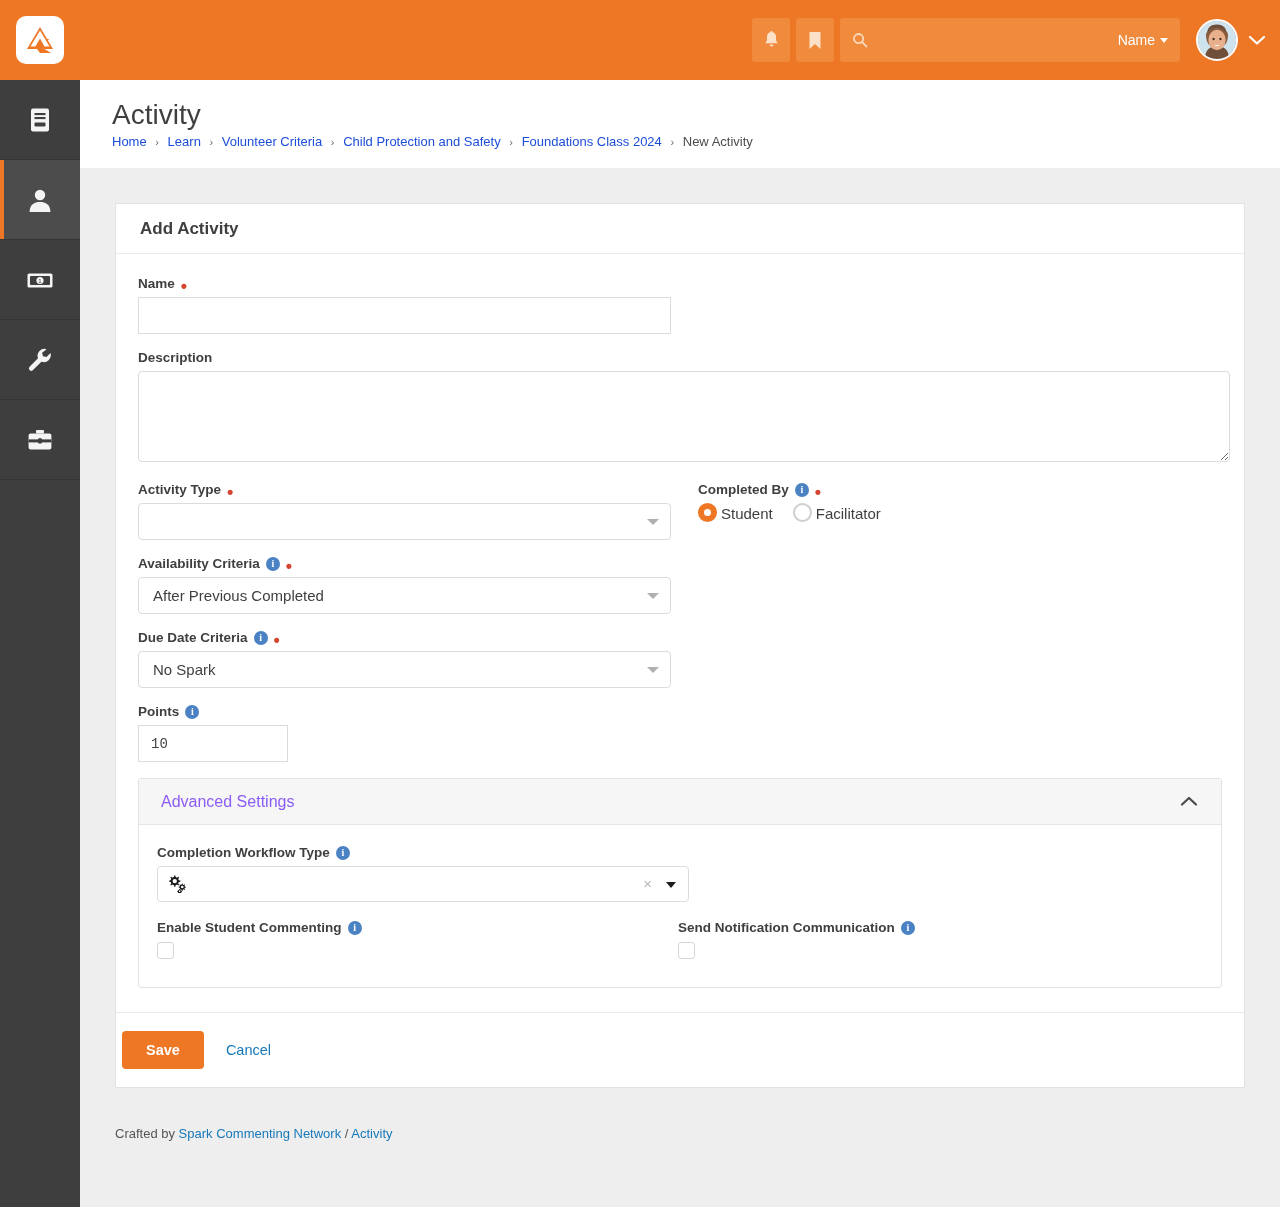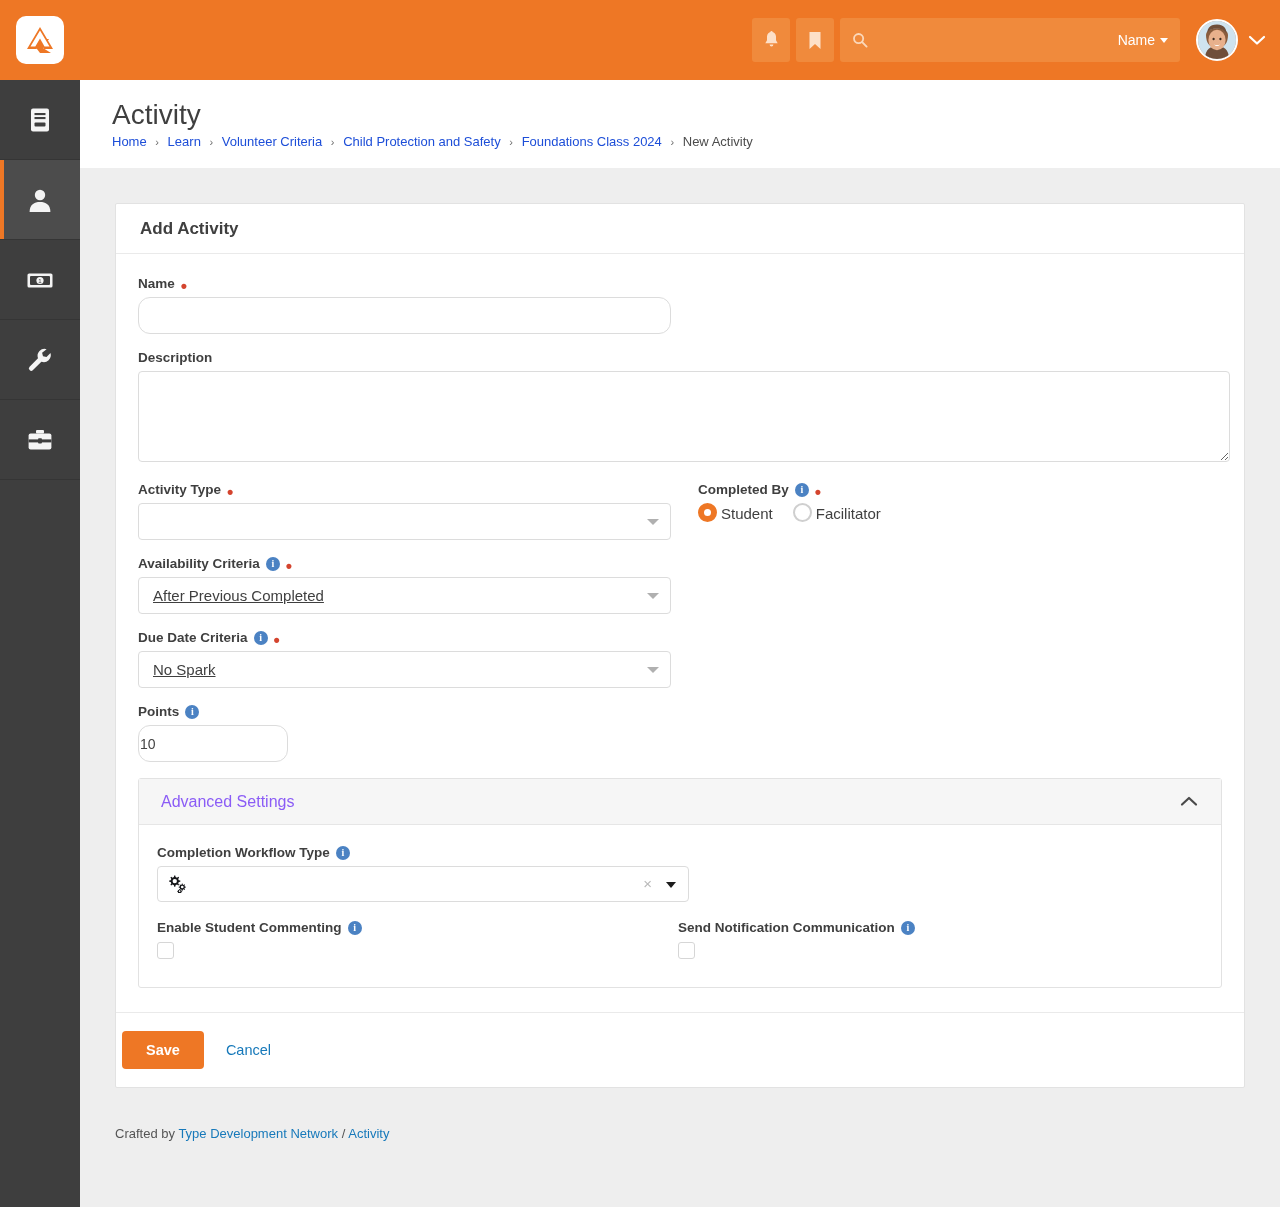--- a/index.html
+++ b/index.html
@@ -117,34 +117,34 @@
   }
   .req-dot { color:#d4442e; font-size:18px; line-height:8px; position:relative; top:2px; }
   .info-i {
     width:14px; height:14px; border-radius:50%; background:#4b82c3; color:#fff;
     font-size:10px; font-weight:bold; display:inline-flex;
     align-items:center; justify-content:center; font-family:"Liberation Serif", serif;
     cursor:pointer;
   }
 
   .txt-input {
-    width:100%; height:37px; border:1px solid #dcdcdc; border-radius:12px;
-    padding:0 1px; font-size:14px; color:#444;
-    font-family:Liberation Sans, sans-serif; outline:none; background:#fff;
+    width:100%; height:37px; border:1px solid #dcdcdc; border-radius:0;
+    padding:0 12px; font-size:14px; color:#444;
+    font-family:Liberation Mono, monospace; outline:none; background:#fff;
   }
   .txt-area {
     width:1092px; height:91px; border:1px solid #dcdcdc; border-radius:4px;
     padding:8px 10px; font-size:14px; color:#444; resize:vertical;
     font-family:"Liberation Sans", sans-serif; outline:none; background:#fff;
   }
   .sel-wrap { position:relative; width:100%; }
   .sel-box {
     width:100%; height:37px; border:1px solid #dcdcdc; border-radius:4px;
     padding:0 30px 0 14px; font-size:15px; color:#3f3f3f; background:#fff;
-    display:flex; align-items:center; cursor:pointer;text-decoration:underline;
+    display:flex; align-items:center; cursor:pointer;
   }
   .sel-arrow {
     position:absolute; right:12px; top:16px;
     width:0;height:0;border-left:6px solid transparent;border-right:6px solid transparent;
     border-top:6px solid #b0b0b0; pointer-events:none;
   }
   .points-input { width:150px; }
 
   .radio-row { display:flex; align-items:center; gap:20px; margin-top:2px; }
   .radio-opt { display:flex; align-items:flex-end; gap:4px; cursor:pointer; }
@@ -488,18 +488,18 @@
 
     <div class="panel-foot">
       <button class="btn-save">Save</button>
       <a class="btn-cancel">Cancel</a>
     </div>
 
   </div>
 
   <div class="footer-note">
     <span>Crafted by</span>
-    <a>Type Development Network</a>
+    <a>Spark Commenting Network</a>
     <span>/</span>
     <a>Activity</a>
   </div>
 
 </div>
 
 </body></html>

